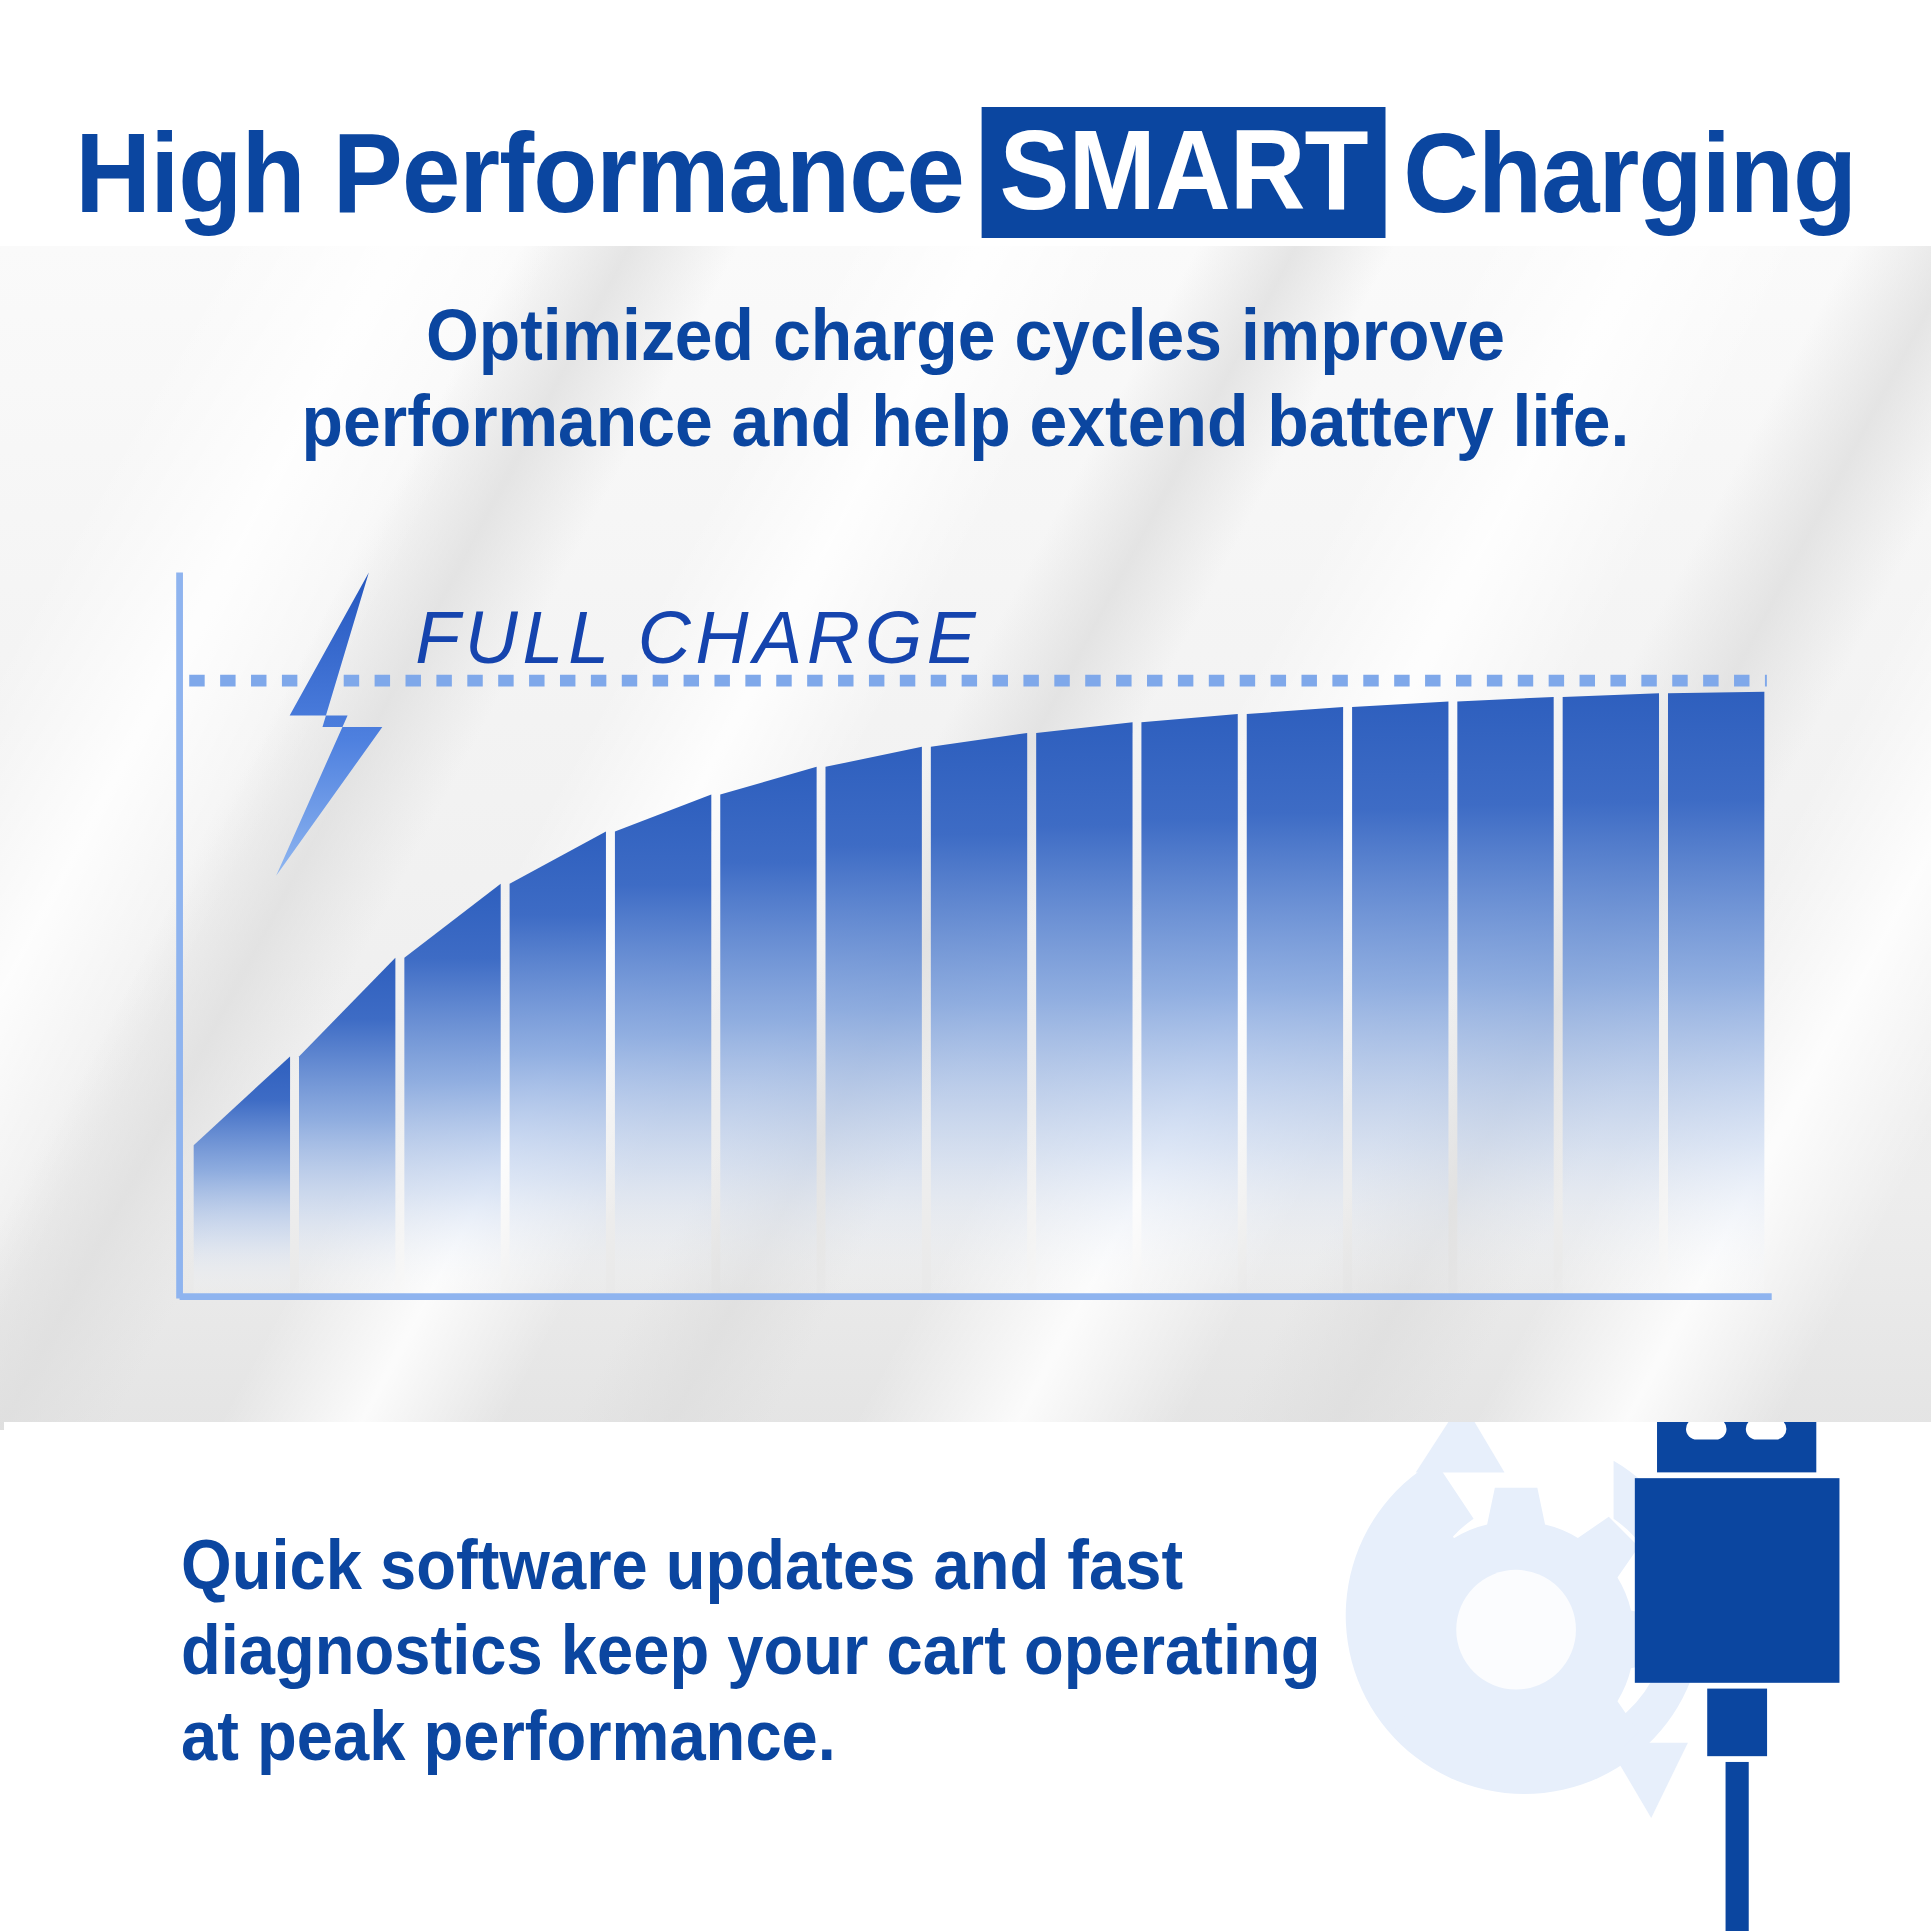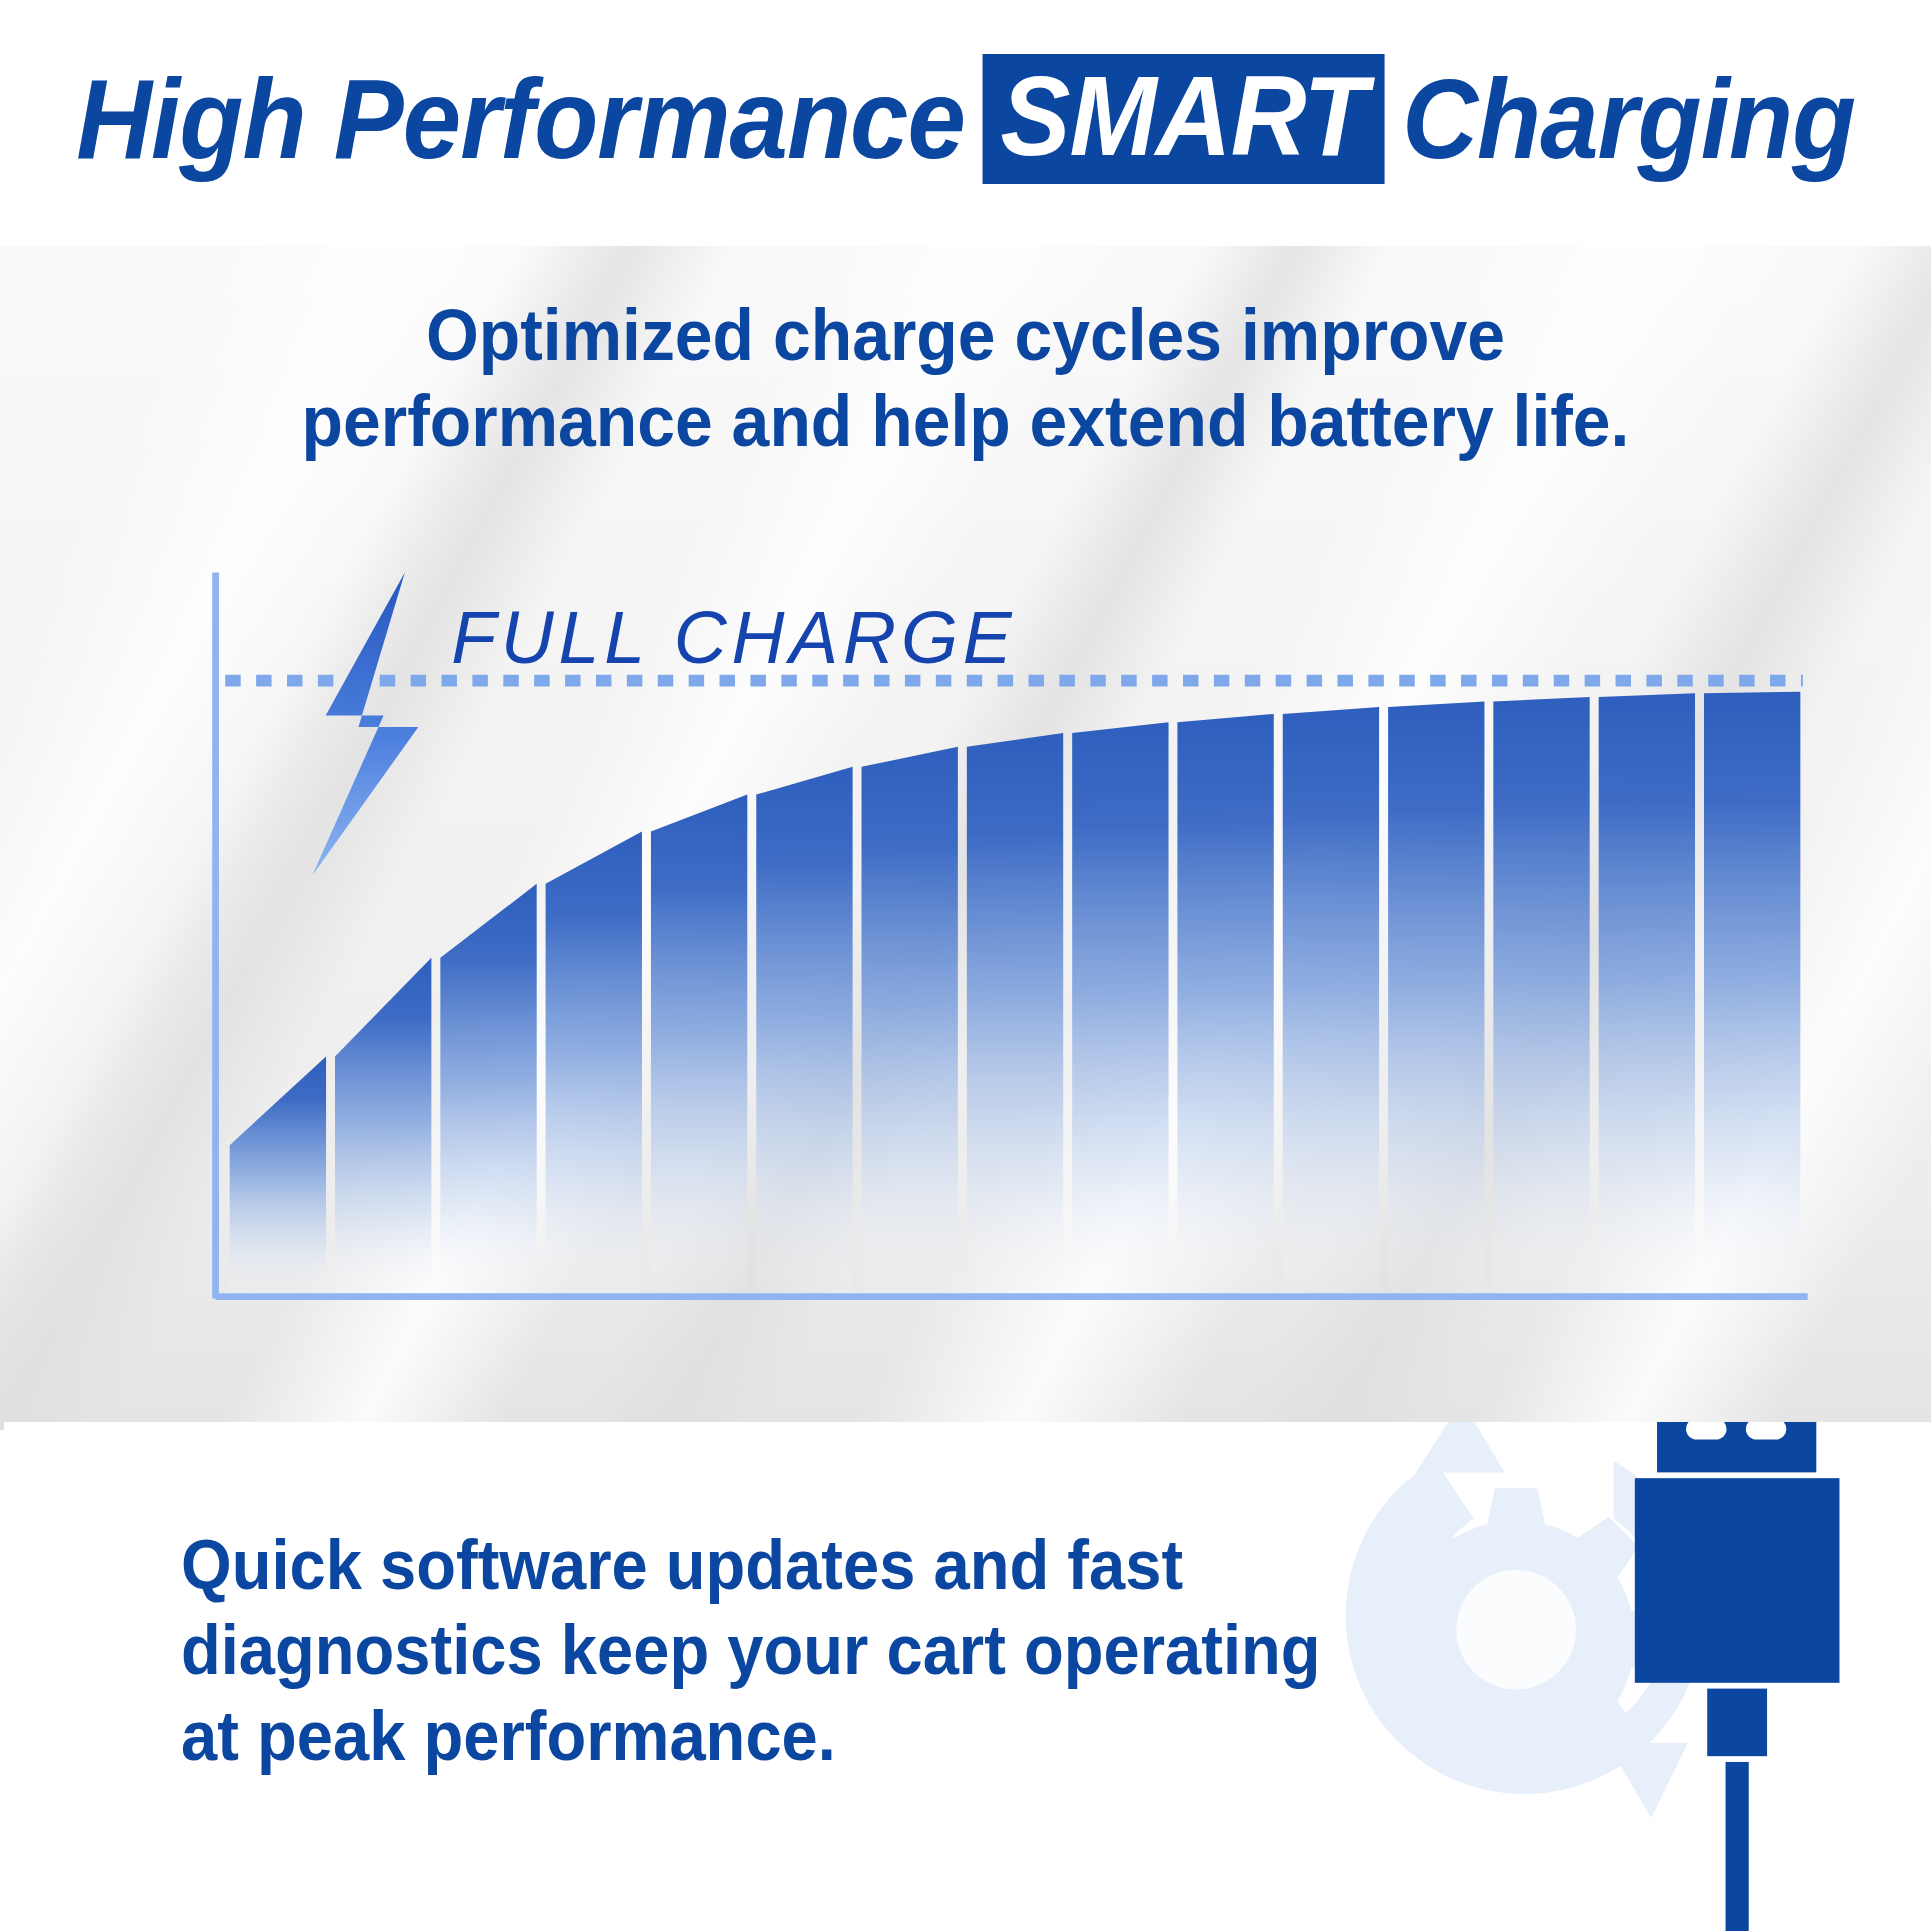--- a/index.html
+++ b/index.html
@@ -22,23 +22,22 @@
   }
 
   
   #header {
     position: absolute;
     left: 0; top: 0;
     width: 1931px;
     height: 238px;
     background: #ffffff;
     display: flex;
-    align-items: center;
+    align-items: flex-end;
     justify-content: center;
-    font-style: italic;
   }
 
   #header-title {
     font-size: 114px;
     font-weight: 700;
     letter-spacing: -1px;
     color: #0B46A0;
     white-space: nowrap;
     transform: scaleX(0.92);
     transform-origin: center;
@@ -93,21 +92,20 @@
     z-index: 5;
   }
 
   
   #chart-wrap {
     position: absolute;
     left: 0; top: 0;
     width: 1931px;
     height: 1184px;
     z-index: 4;
-    padding-left: 36px;
   }
   #chart-svg { display: block; }
 
   .fc-label {
     font-family: "Liberation Sans", sans-serif;
     font-size: 76px;
     font-style: italic;
     font-weight: 300;
     letter-spacing: 5px;
     fill: #1544AE;

